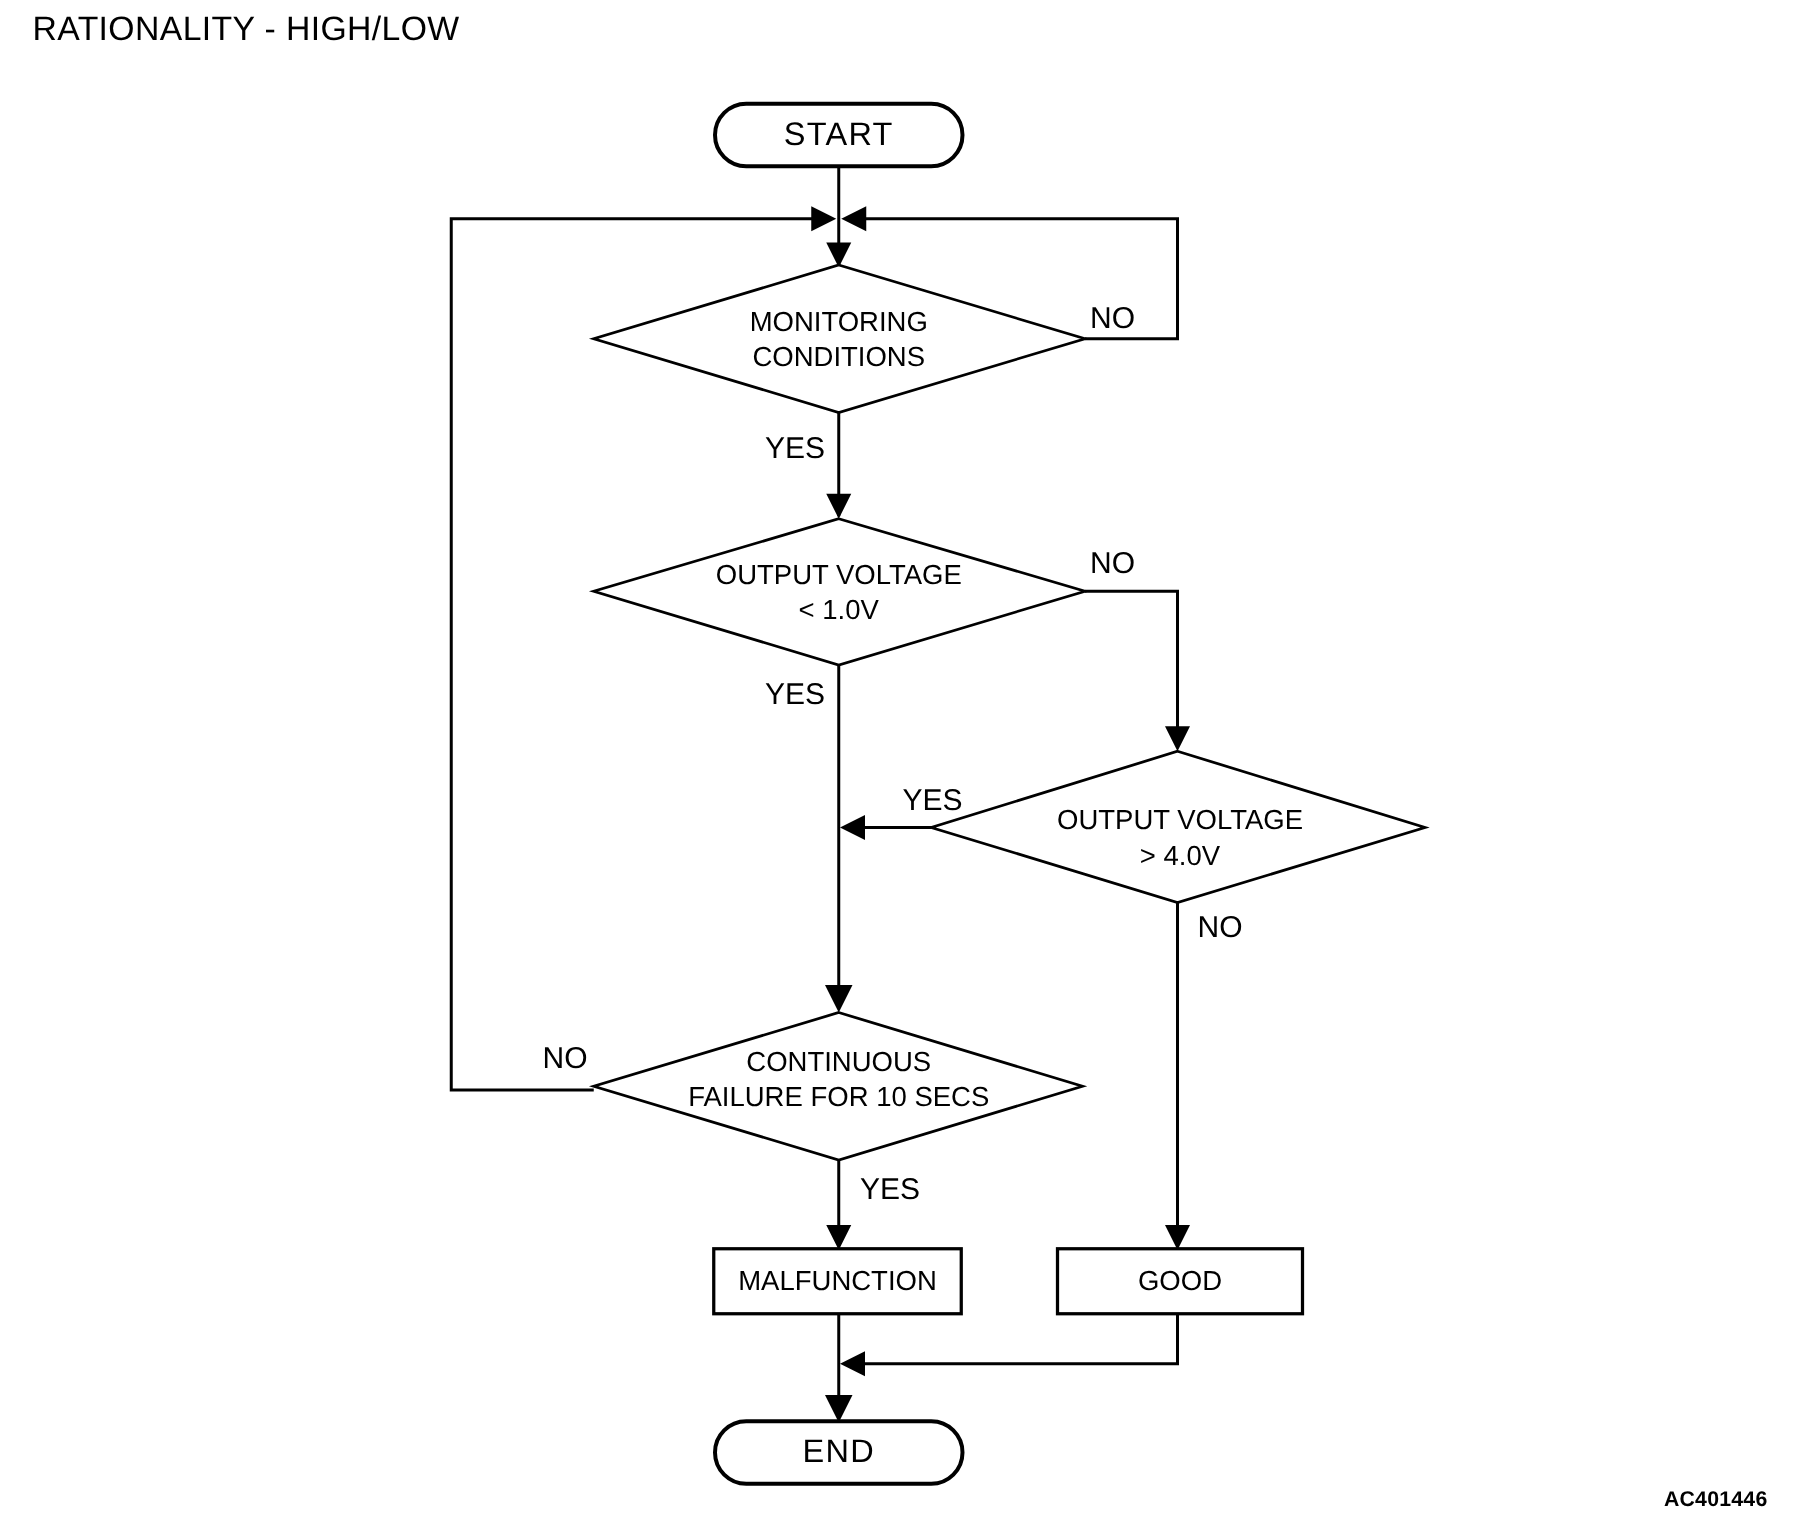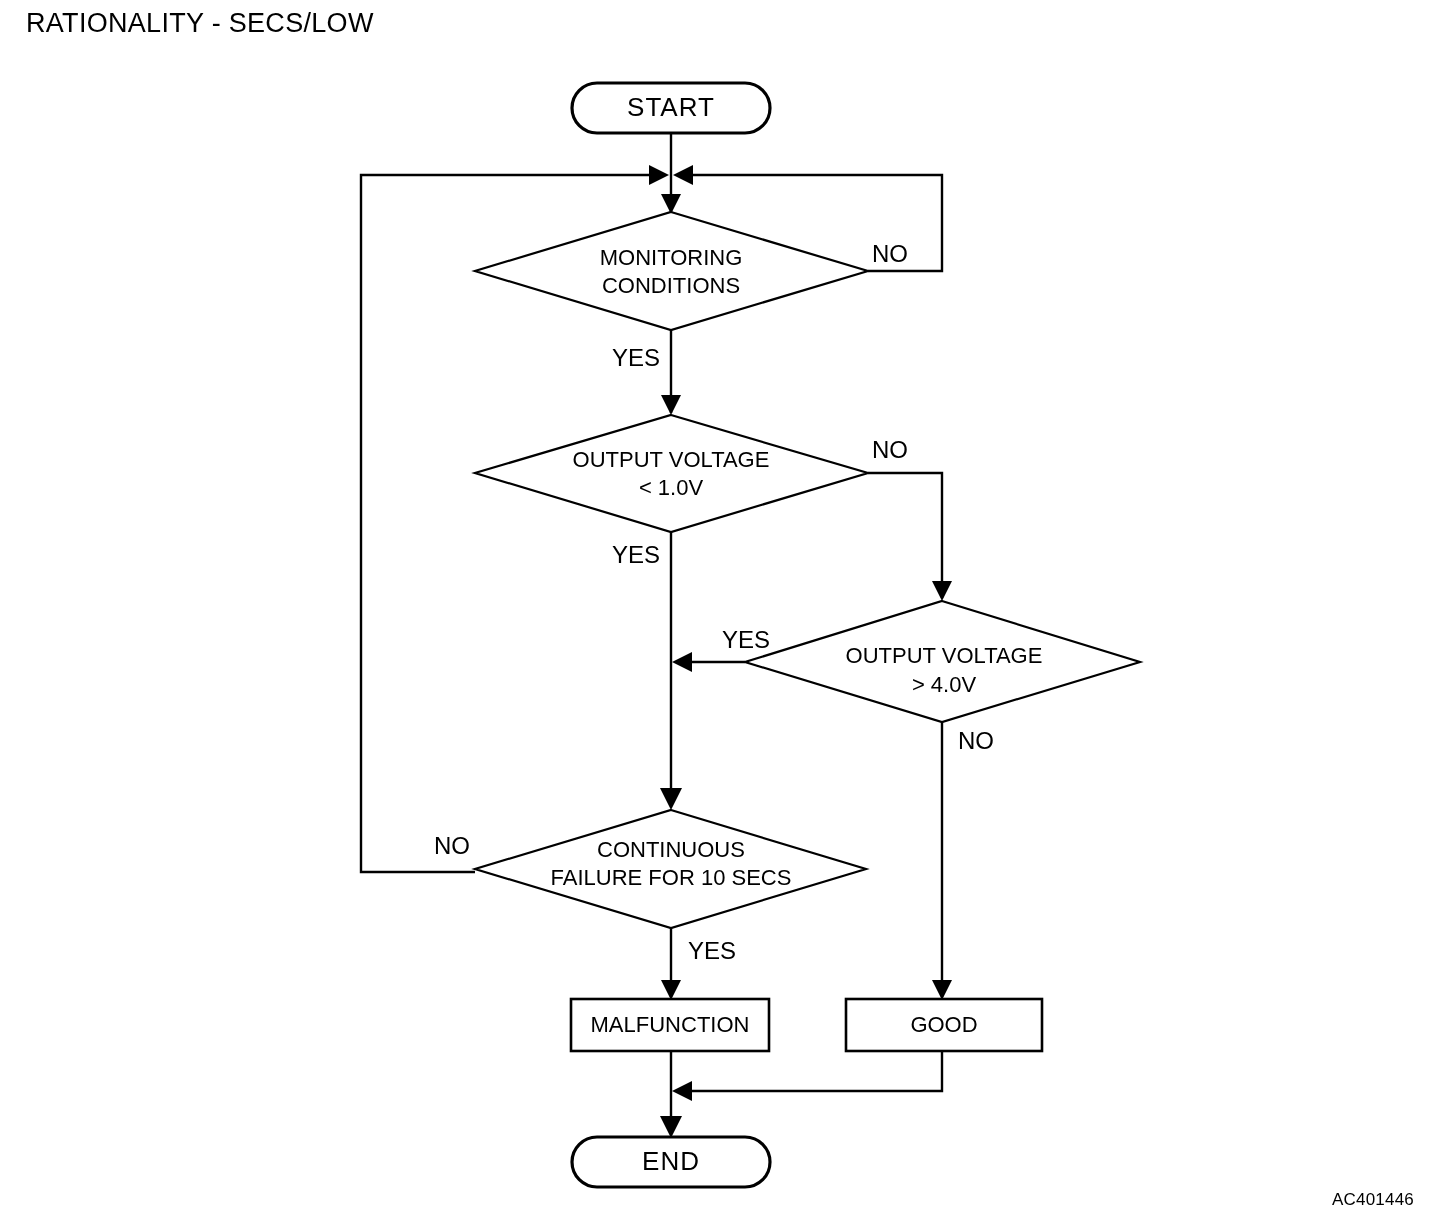--- a/index.html
+++ b/index.html
@@ -22,21 +22,21 @@
     font-size: 27px;
     letter-spacing: 0.3px;
     color: #000;
     white-space: nowrap;
   }
   #figure-code {
     position: absolute;
     right: 26px;
     bottom: 12px;
     font-size: 17px;
-    font-weight: normal;
+    font-weight: bold;
     letter-spacing: 0.2px;
   }
   #flowchart-svg {
     position: absolute;
     left: 0;
     top: 0;
     width: 1440px;
     height: 1222px;
     display: block;
   }
@@ -88,21 +88,21 @@
   .edge-label.anchor-start { text-anchor: start; }
   .edge-label.anchor-end { text-anchor: end; }
   .arrow-head {
     fill: #000000;
     stroke: none;
   }
 </style>
 </head>
 <body>
 
-<div id="page-title">RATIONALITY - SECS/LOW</div>
+<div id="page-title">RATIONALITY - HIGH/LOW</div>
 
 <svg id="flowchart-svg" viewBox="0 0 1440 1222">
 
   <g>
     <path class="edge-line" d="M 671 133 L 671 212"></path>
     <polygon class="arrow-head" points="671,214 661,194 681,194"></polygon>
   </g>
 
   <g>
     <path class="edge-line" d="M 475 872 L 361 872 L 361 175 L 660 175"></path>

